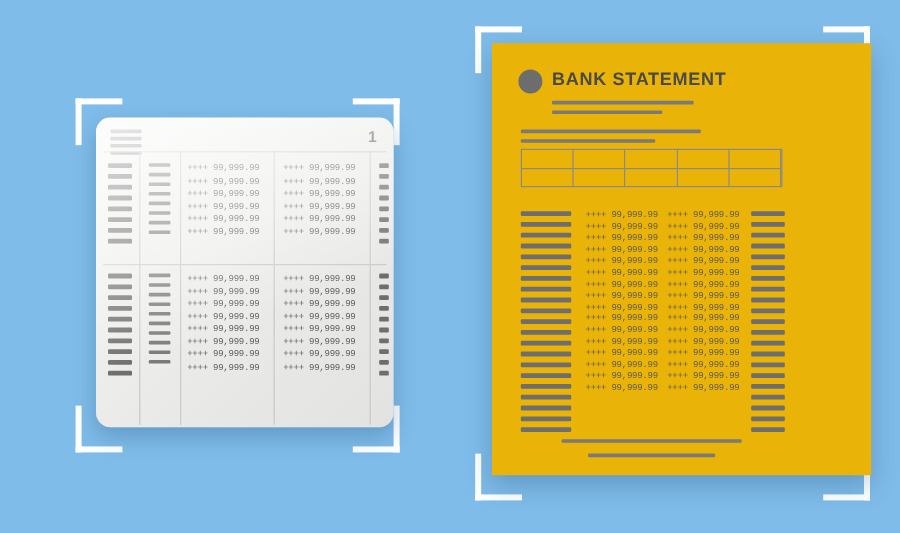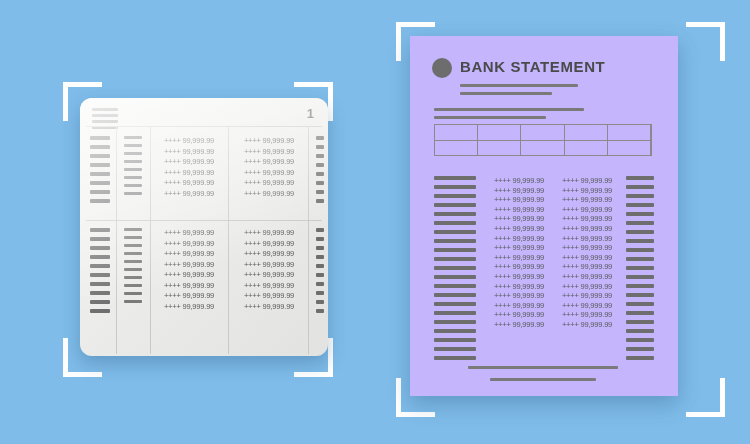--- a/index.html
+++ b/index.html
@@ -94,37 +94,37 @@
   .lines .ln {
     height: 4px;
     background: #6e6e6e;
     border-radius: 1px;
     margin-bottom: 5px;
   }
   .lines.thin .ln { height: 3px; background: #7a7a7a; margin-bottom: 5px; }
 
   .amt {
     position: absolute;
-    font-family: Liberation Sans, sans-serif;
+    font-family: Liberation Mono, monospace;
     font-size: 7.5px;
     color: #5a5a5a;
     letter-spacing: -0.2px;
     line-height: 10.5px;
     white-space: nowrap;
-    text-align: center;
+    text-align: left;
   }
 
   
   .statement {
     position: absolute;
     left: 410px;
     top: 36px;
-    width: 268px;
+    width: 316px;
     height: 360px;
-    background: #c4b5fd;
+    background: #eab308;
     box-shadow: 0 8px 20px rgba(30,70,110,0.30);
   }
   .statement .dot {
     position: absolute;
     left: 22px;
     top: 22px;
     width: 20px;
     height: 20px;
     border-radius: 50%;
     background: #6d6d6d;

